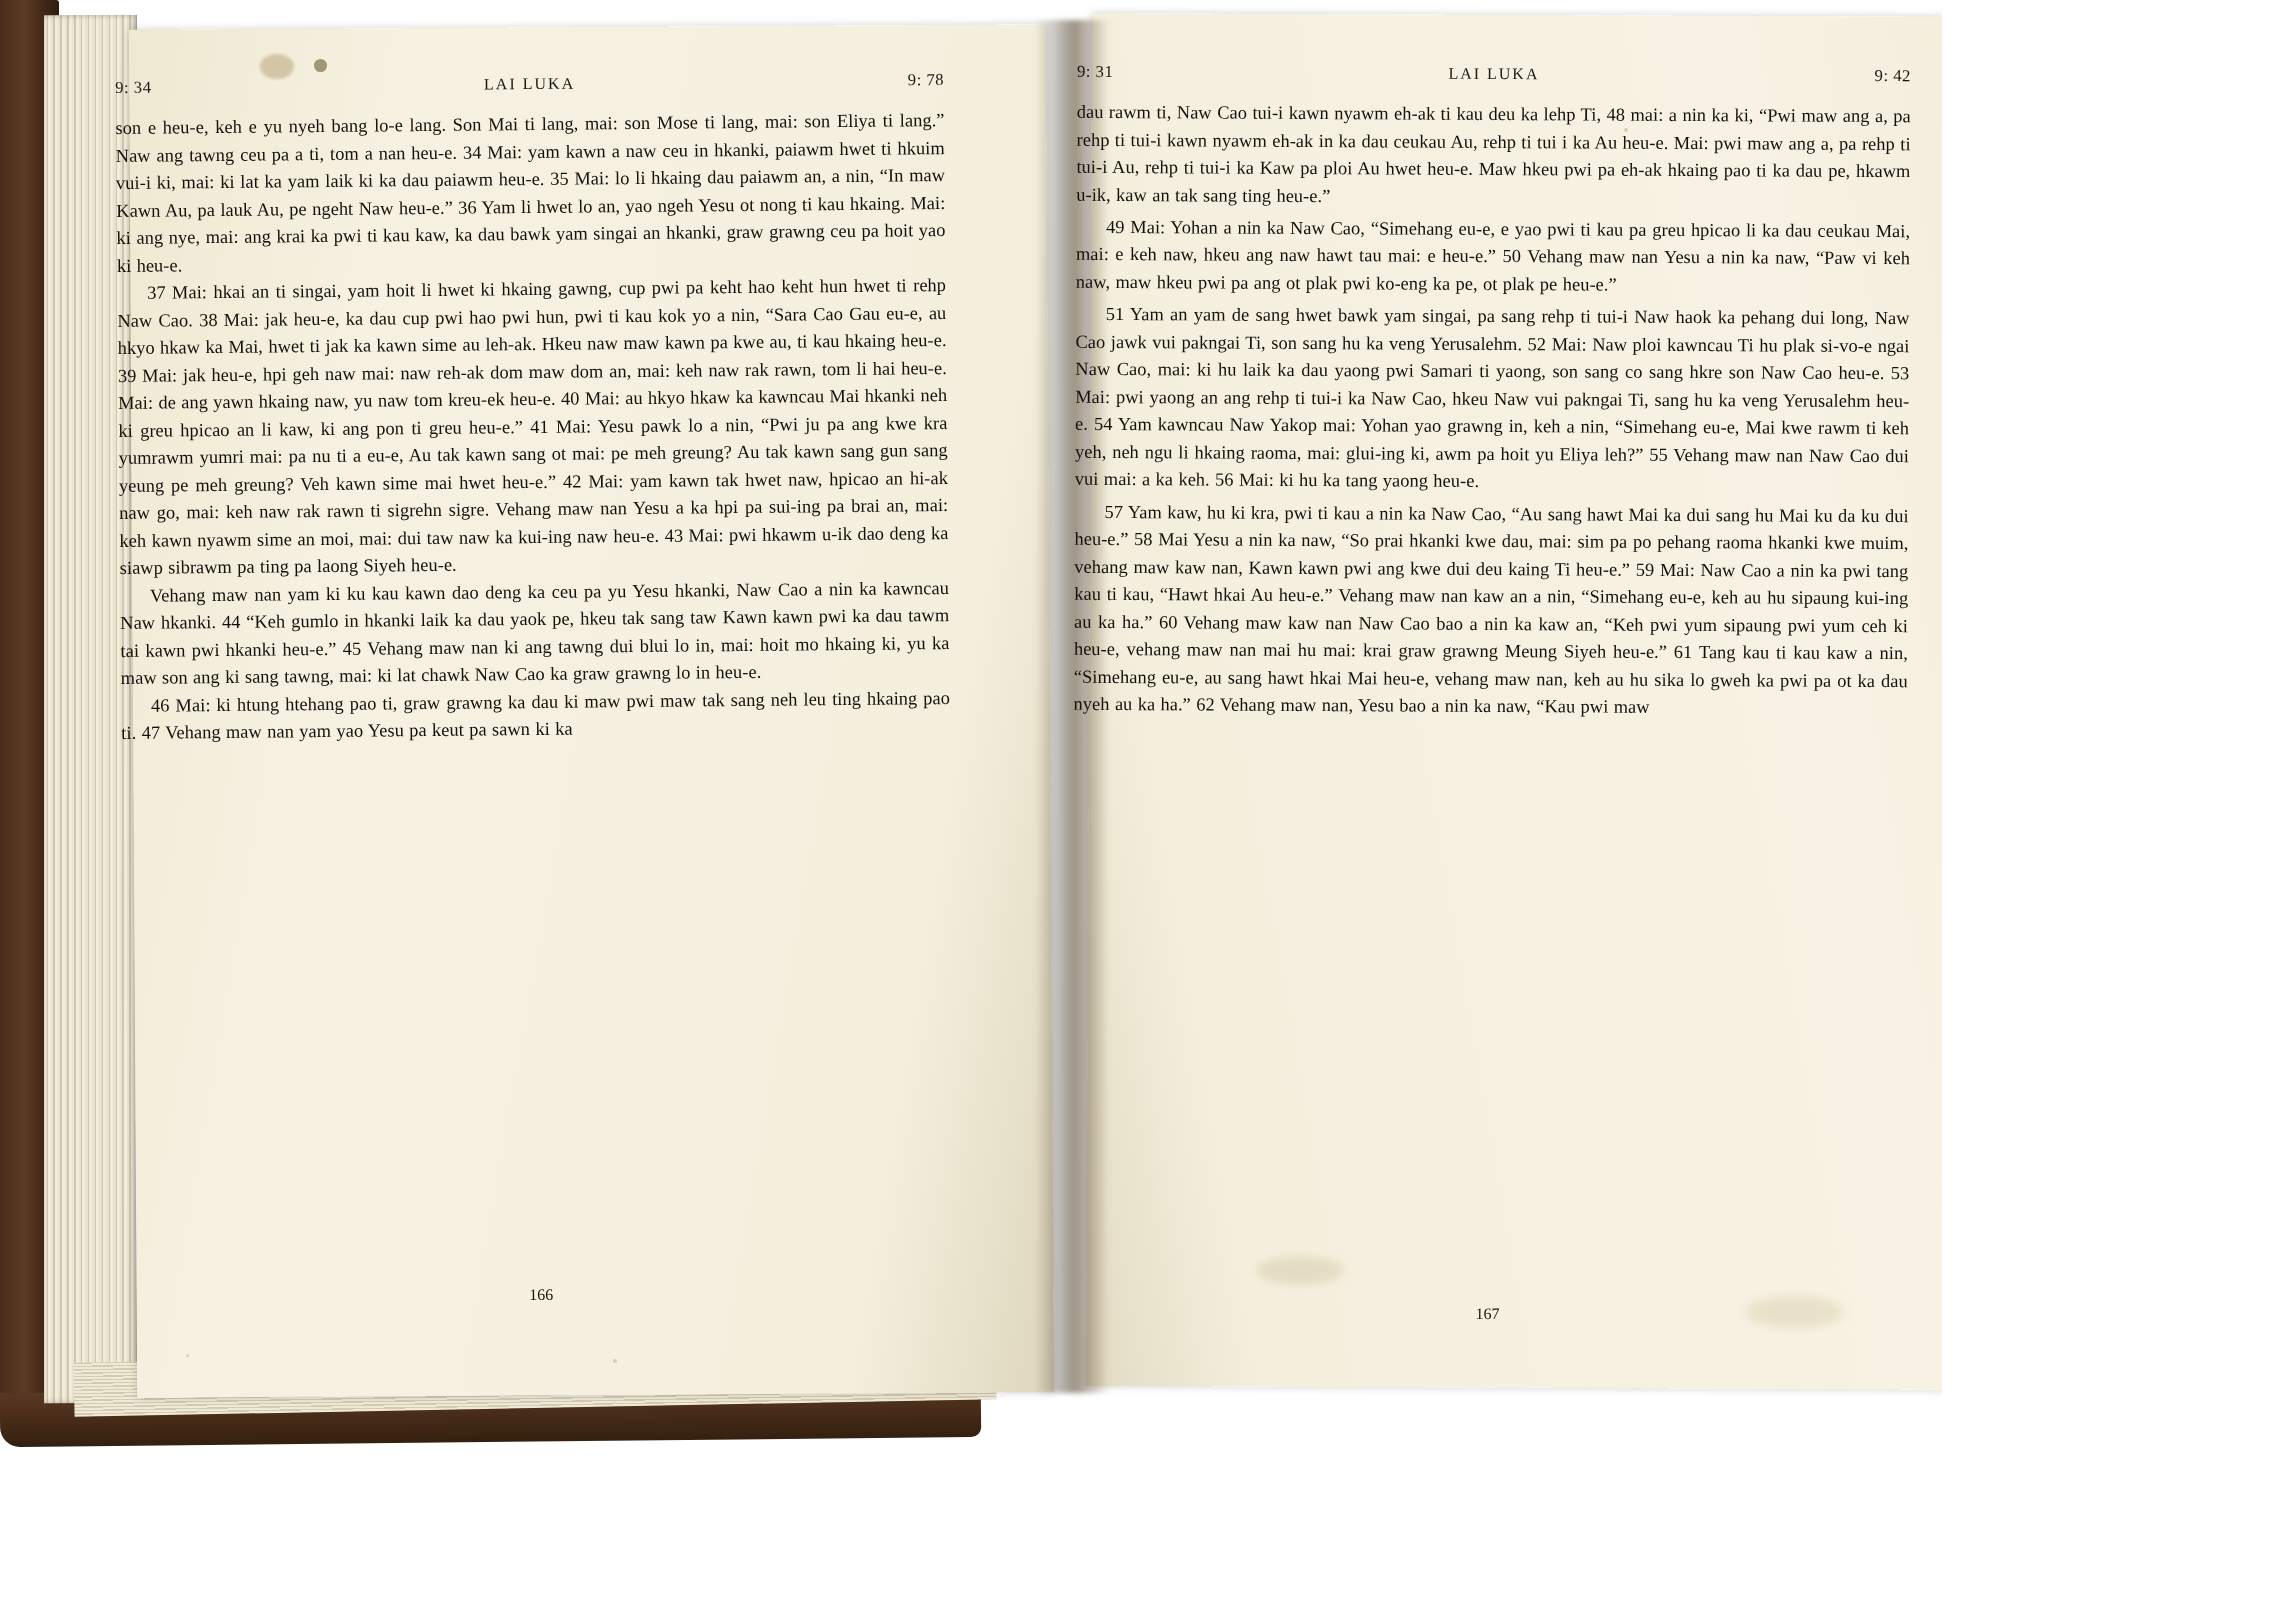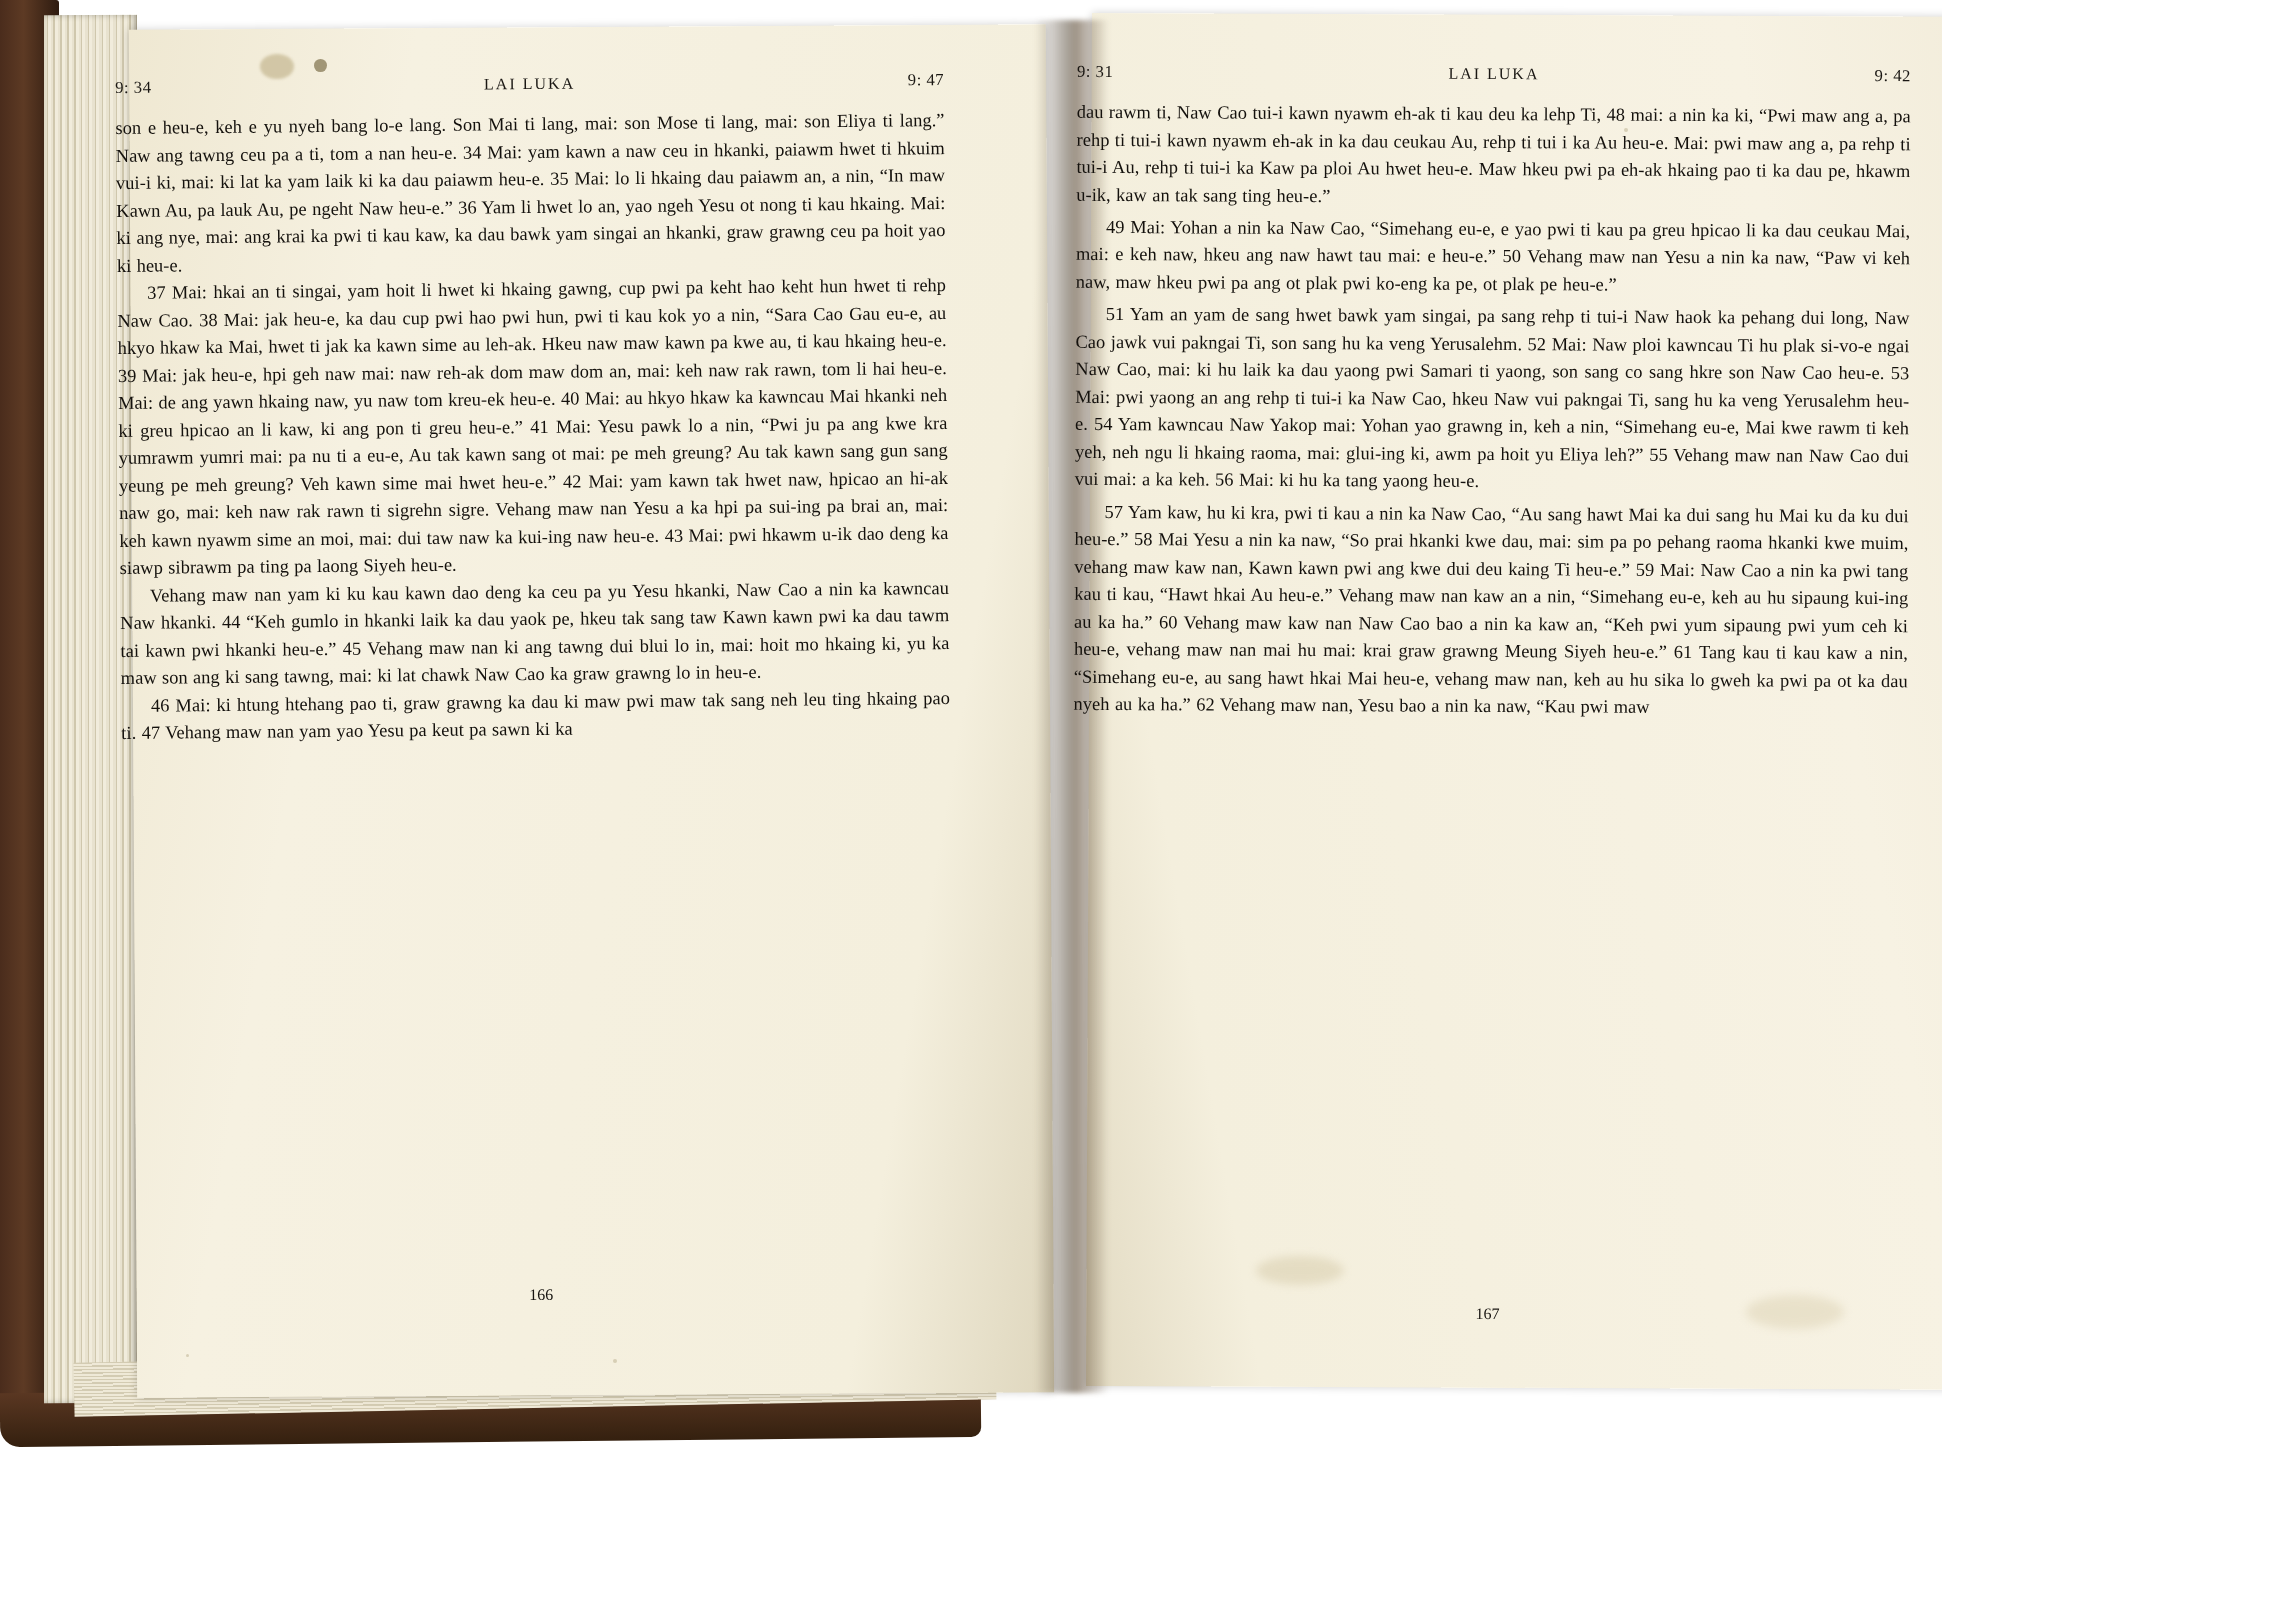--- a/index.html
+++ b/index.html
@@ -226,21 +226,21 @@
 
   </div>
 
   <div class="corner-white"></div>
 
   <div class="page-block" id="left-page-text">
 
     <div class="running-head" style="top:0px;">
       <span>9: 34</span>
       <span class="center">LAI LUKA</span>
-      <span>9: 47</span>
+      <span>9: 78</span>
     </div>
 
     <div class="col" style="top:37px; width:829px;">
       <p class="noindent">son e heu-e, keh e yu nyeh bang lo-e lang.   Son Mai ti lang, mai: son Mose ti lang, mai: son Eliya ti lang.”   Naw ang tawng ceu pa a ti, tom a nan heu-e.   34 Mai: yam kawn a naw ceu in hkanki, paiawm hwet ti hkuim vui-i ki, mai: ki lat ka yam laik ki ka dau paiawm heu-e.   35 Mai: lo li hkaing dau paiawm an, a nin, “In maw Kawn Au, pa lauk Au, pe ngeht Naw heu-e.”   36 Yam li hwet lo an, yao ngeh Yesu ot nong ti kau hkaing.   Mai: ki ang nye, mai: ang krai ka pwi ti kau kaw, ka dau bawk yam singai an hkanki, graw grawng ceu pa hoit yao ki heu-e.</p>
       <p>37 Mai: hkai an ti singai, yam hoit li hwet ki hkaing gawng, cup pwi pa keht hao keht hun hwet ti rehp Naw Cao.   38 Mai: jak heu-e, ka dau cup pwi hao pwi hun, pwi ti kau kok yo a nin, “Sara Cao Gau eu-e, au hkyo hkaw ka Mai, hwet ti jak ka kawn sime au leh-ak.   Hkeu naw maw kawn pa kwe au, ti kau hkaing heu-e.   39 Mai: jak heu-e, hpi geh naw mai: naw reh-ak dom maw dom an, mai: keh naw rak rawn, tom li hai heu-e.   Mai: de ang yawn hkaing naw, yu naw tom kreu-ek heu-e.   40 Mai: au hkyo hkaw ka kawncau Mai hkanki neh ki greu hpicao an li kaw, ki ang pon ti greu heu-e.”   41 Mai: Yesu pawk lo a nin, “Pwi ju pa ang kwe kra yumrawm yumri mai: pa nu ti a eu-e, Au tak kawn sang ot mai: pe meh greung?   Au tak kawn sang gun sang yeung pe meh greung?   Veh kawn sime mai hwet heu-e.”   42 Mai: yam kawn tak hwet naw, hpicao an hi-ak naw go, mai: keh naw rak rawn ti sigrehn sigre.   Vehang maw nan Yesu a ka hpi pa sui-ing pa brai an, mai: keh kawn nyawm sime an moi, mai: dui taw naw ka kui-ing naw heu-e.   43 Mai: pwi hkawm u-ik dao deng ka siawp sibrawm pa ting pa laong Siyeh heu-e.</p>
       <p>Vehang maw nan yam ki ku kau kawn dao deng ka ceu pa yu Yesu hkanki, Naw Cao a nin ka kawncau Naw hkanki.   44 “Keh gumlo in hkanki laik ka dau yaok pe, hkeu tak sang taw Kawn kawn pwi ka dau tawm tai kawn pwi hkanki heu-e.”   45 Vehang maw nan ki ang tawng dui blui lo in, mai: hoit mo hkaing ki, yu ka maw son ang ki sang tawng, mai: ki lat chawk Naw Cao ka graw grawng lo in heu-e.</p>
       <p>46 Mai: ki htung htehang pao ti, graw grawng ka dau ki maw pwi maw tak sang neh leu ting hkaing pao ti.   47 Vehang maw nan yam yao Yesu pa keut pa sawn ki ka</p>
     </div>
 
     <div class="folio" style="top:1212px;">166</div>

